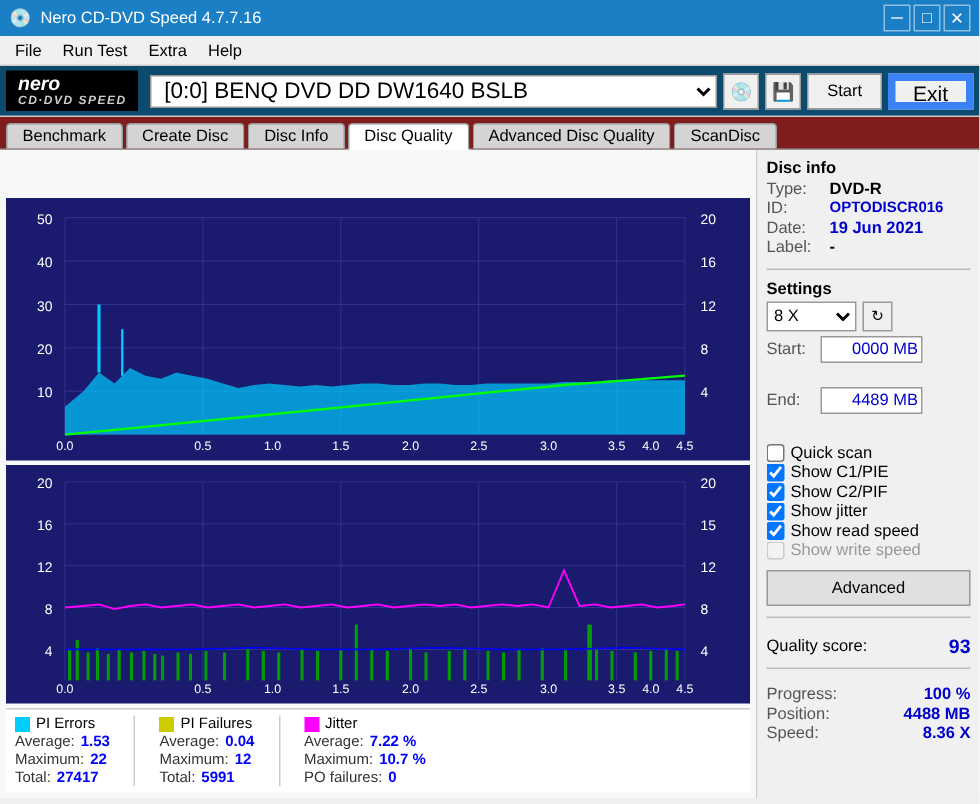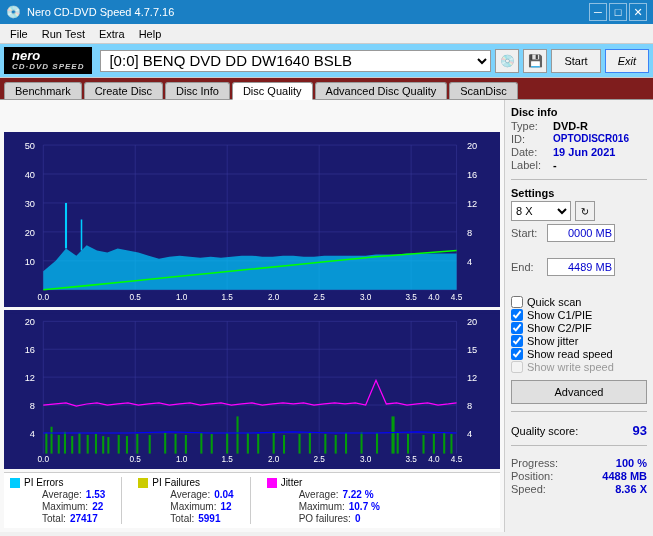--- a/index.html
+++ b/index.html
@@ -29,21 +29,21 @@
       height: 20px;
       display: flex;
       align-items: center;
       padding: 0 4px;
       gap: 2px;
     }
     .menu-item { padding: 1px 6px; cursor: pointer; font-size: 11px; }
 
     
     .toolbar {
-      background: #7dd3fc;
+      background: #0c4a6e;
       border-bottom: 1px solid #ccc;
       height: 34px;
       display: flex;
       align-items: center;
       padding: 0 4px;
       gap: 4px;
     }
     .nero-logo {
       background: #000;
       color: white;
@@ -68,22 +68,22 @@
     }
     .toolbar-icon-btn {
       width: 24px; height: 24px; border: 1px solid #999; background: #f0f0f0;
       cursor: pointer; display: flex; align-items: center; justify-content: center; font-size: 12px;
     }
     .start-btn {
       height: 24px; padding: 0 12px; background: #f0f0f0; border: 1px solid #999;
       cursor: pointer; font-size: 11px;
     }
     .exit-btn {
-      height: 24px; padding: 0 12px; background: #f0f0f0; border: 1px solid #3b82f6;
-      cursor: pointer; font-size: 11px; font-style: italic;
+      height: 24px; padding: 0 12px; background: #f0f0f0; border: 5px solid #3b82f6;
+      cursor: pointer; font-size: 14px;
     }
 
     
     .tabs {
       background: #7f1d1d;
       border-bottom: 1px solid #999;
       display: flex;
       padding: 4px 4px 0;
       gap: 2px;
     }
@@ -135,21 +135,21 @@
       background: white;
       border-top: 1px solid #ccc;
       padding: 4px 6px;
       display: flex;
       gap: 12px;
       font-size: 10px;
     }
     .stat-group { display: flex; flex-direction: column; gap: 1px; }
     .stat-label-row { display: flex; align-items: center; gap: 4px; text-align: right; }
     .stat-color-box { width: 10px; height: 10px; }
-    .stat-row { display: flex; gap: 4px; margin-left: 32px; }
+    .stat-row { display: flex; gap: 4px; }
     .stat-name { color: #333; }
     .stat-value { color: blue; font-weight: bold; }
 
     
     .right-panel {
       width: 148px;
       background: #f0f0f0;
       padding: 6px;
       display: flex;
       flex-direction: column;

